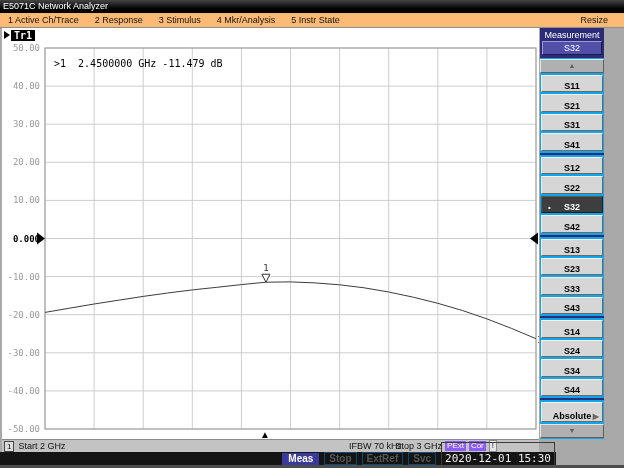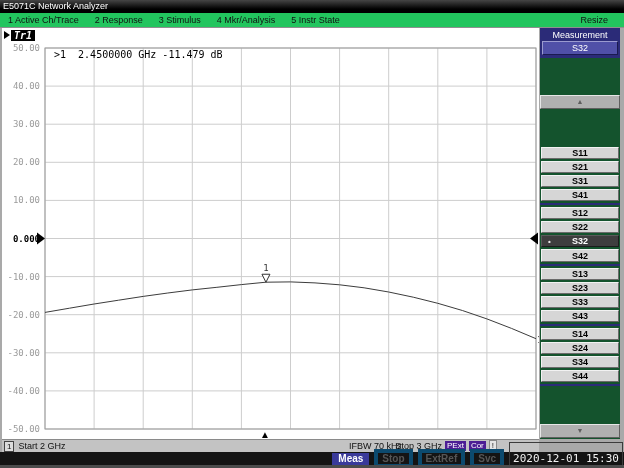--- a/index.html
+++ b/index.html
@@ -3,41 +3,41 @@
 <meta charset="utf-8">
 <style>
   html,body{margin:0;padding:0;background:#777;}
   .screen{position:relative;width:624px;height:468px;overflow:hidden;
           font-family:"Liberation Sans",sans-serif;background:#a9a9a9;}
   
   .titlebar{position:absolute;left:0;top:0;width:624px;height:13px;
             background:linear-gradient(#454545,#000 70%);color:#fff;
             font-size:9px;line-height:13px;padding-left:3px;box-sizing:border-box;}
   
-  .menubar{position:absolute;left:0;top:13px;width:624px;height:15px;background:#22c55e;
+  .menubar{position:absolute;left:0;top:13px;width:624px;height:15px;background:#fdba74;
            border-bottom:1px solid #8f8f8f;display:flex;align-items:center;
            font-size:9px;color:#111;box-sizing:border-box;}
   .menu-item{padding:0 8px;white-space:nowrap;}
   .menu-resize{margin-left:auto;padding-right:16px;}
   
   .channel{position:absolute;left:2px;top:28px;width:537px;height:411px;background:#fff;}
   .trace-info{position:absolute;left:2px;top:0px;height:14px;display:flex;align-items:center;
-              font-family:"DejaVu Sans Mono",monospace;font-size:10px;color:#000;white-space:pre;font-style:italic;}
+              font-family:"DejaVu Sans Mono",monospace;font-size:10px;color:#000;white-space:pre;}
   .tr-arrow{width:0;height:0;border-left:6px solid #000;border-top:4px solid transparent;
             border-bottom:4px solid transparent;margin-right:1px;}
   .tr-badge{background:#000;color:#fff;font-weight:bold;padding:0 3px;margin-right:4px;}
-  .marker-readout{position:absolute;left:52px;top:21px;font-family:"DejaVu Sans Mono",monospace;
+  .marker-readout{position:absolute;left:52px;top:30px;font-family:"DejaVu Sans Mono",monospace;
                   font-size:10px;color:#000;white-space:pre;}
   svg{position:absolute;left:0;top:0;}
   .ytick{font-family:"DejaVu Sans Mono",monospace;font-size:9px;fill:#9b9b9b;}
   .ytick.ref{fill:#000;font-weight:bold;}
   .mlabel{font-family:"DejaVu Sans Mono",monospace;font-size:9px;fill:#333;}
   
-  .sidebar{position:absolute;left:540px;top:28px;width:80px;height:411px;background:#14532d;
-           display:flex;flex-direction:column;box-sizing:border-box;gap:36px;}
+  .sidebar{position:absolute;left:540px;top:28px;width:64px;height:411px;background:#0ea5e9;
+           display:flex;flex-direction:column;box-sizing:border-box;}
   .sb-header{background:#2b2b78;padding:2px 2px 3px 2px;flex:0 0 auto;}
   .sb-header-title{color:#fff;font-size:9px;text-align:center;}
   .sb-header-value{margin-top:1px;background:#5050a8;border:1px solid;
                    border-color:#9a9ad0 #1a1a50 #1a1a50 #9a9ad0;color:#fff;
                    font-size:9px;text-align:center;line-height:12px;}
   .sb-scroll{flex:0 0 12px;margin:1px 0;background:#b0b0b0;border:1px solid;
              border-color:#e6e6e6 #5f5f5f #5f5f5f #e6e6e6;color:#5e5e5e;
              font-size:7px;text-align:center;line-height:11px;}
   .sb-body{flex:1;display:flex;flex-direction:column;}
   .sb-btn{flex:1;margin:1px 1px;background:#d6d6d6;border:1px solid;
@@ -50,28 +50,28 @@
   .sb-btn .submenu{position:absolute;right:3px;color:#6a6a6a;font-size:8px;}
   
   .stimulus{position:absolute;left:2px;top:439px;width:537px;height:13px;background:#c3c3c3;
             border-top:1px solid #8a8a8a;display:flex;align-items:center;font-size:9px;
             color:#111;box-sizing:border-box;}
   .ch-box{border:1px solid #444;background:#ddd;font-size:8px;line-height:9px;
           padding:0 2px;margin:0 4px 0 2px;}
   .ifbw{position:absolute;left:347px;}
   .stim-right{margin-left:auto;display:flex;align-items:center;margin-right:42px;}
   .badge{margin-left:3px;font-size:8px;line-height:10px;padding:0 2px;}
-  .badge.blue{background:#4c1d95;color:#fff;}
+  .badge.blue{background:#8b5cf6;color:#fff;}
   .badge.plain{background:#e6e6e6;color:#222;border:1px solid #8a8a8a;}
   .pos-triangle{position:absolute;left:258px;top:-10px;color:#000;font-size:10px;line-height:10px;}
   
-  .statusbar{position:absolute;left:0;top:452px;width:624px;height:13px;background:#141414;
+  .statusbar{position:absolute;left:0;top:452px;width:556px;height:13px;background:#141414;
              display:flex;align-items:center;justify-content:flex-end;font-size:10px;font-weight:bold;}
   .st-meas{background:#3a3a9a;color:#fff;padding:0 6px;margin-right:5px;line-height:12px;}
-  .st-dim{color:#565656;border:4px solid #0c4a6e;padding:0 4px;margin-right:5px;line-height:11px;}
+  .st-dim{color:#565656;border:1px solid #0c4a6e;padding:0 4px;margin-right:5px;line-height:11px;}
   .st-date{color:#f0f0f0;font-family:"DejaVu Sans Mono",monospace;font-size:11px;
            font-weight:normal;border:1px solid #3c3c3c;padding:10px 3px;margin-right:1px;line-height:12px;}
   .bottom-strip{position:absolute;left:0;top:465px;width:624px;height:3px;background:#4c4c4c;}
 </style>
 </head>
 <body>
 
 <div class="screen">
 
   <div class="titlebar">
@@ -195,20 +195,24 @@
           <span>S24</span>
         </div>
         <div class="sb-btn">
           <span>S34</span>
         </div>
         <div class="sb-btn">
           <span>S44</span>
         </div>
         <div class="sb-sep"></div>
       </div>
+    <div class="sb-btn" style="flex:0 0 18px;">
+      <span>Absolute</span>
+      <span class="submenu">▶</span>
+    </div>
     <div class="sb-scroll">
       <span>▼</span>
     </div>
   </div>
 
   <div class="stimulus">
     <span class="pos-triangle">▲</span>
     <span class="ch-box">1</span>
     <span>Start 2 GHz</span>
     <span class="ifbw">IFBW 70 kHz</span>

